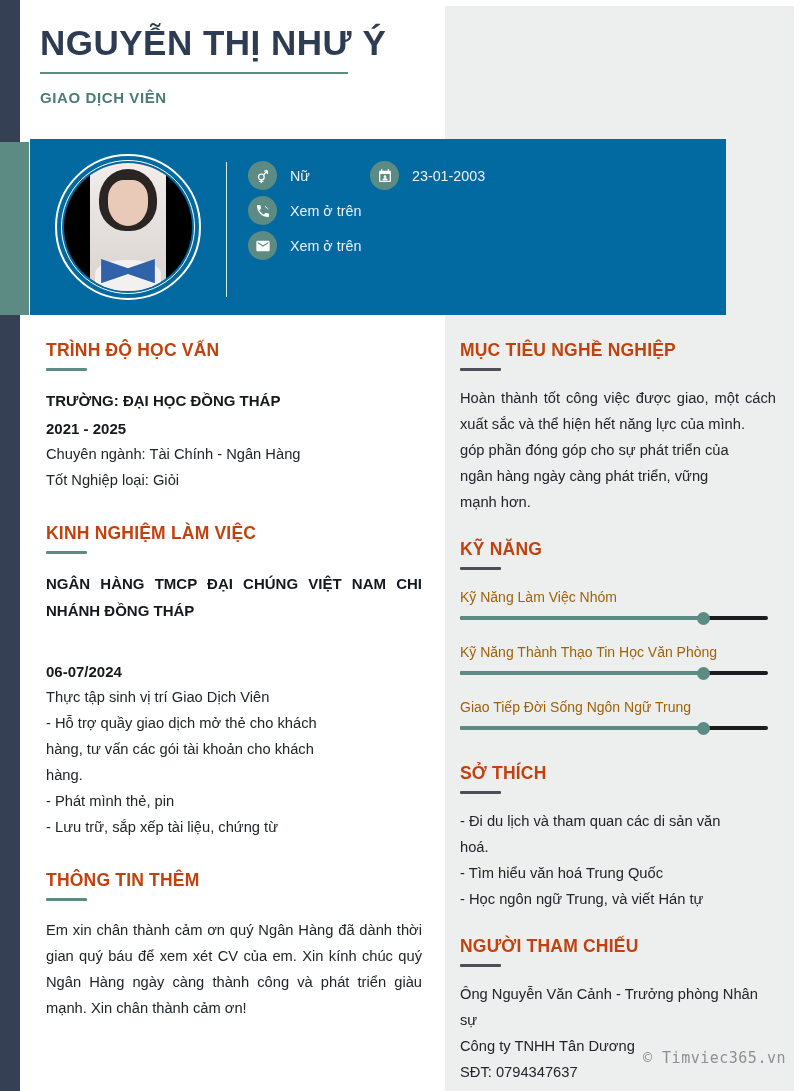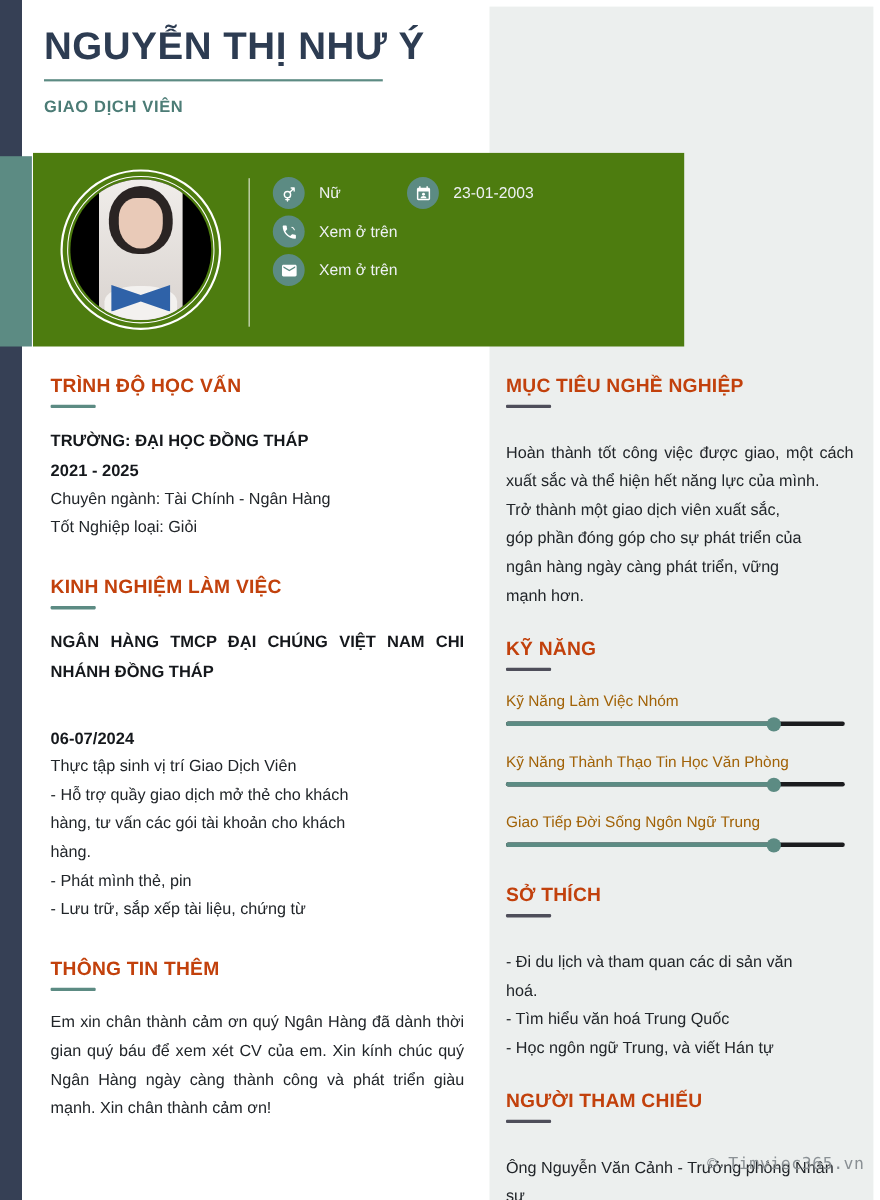--- a/index.html
+++ b/index.html
@@ -13,21 +13,21 @@
   
   .gray-panel{position:absolute;left:445px;top:6px;width:349px;height:1085px;background:#ecefee;}
 
   
   .tophead{position:absolute;left:40px;top:24px;width:400px;}
   .name{font-size:35px;font-weight:800;letter-spacing:.5px;color:#2d3c52;line-height:1.1;}
   .name-rule{width:308px;height:2px;background:#5c8b83;margin-top:9px;}
   .job-title{margin-top:15px;font-size:15px;font-weight:700;letter-spacing:.6px;color:#4c7c76;}
 
   
-  .band{position:absolute;left:30px;top:139px;width:592px;height:176px;background:#4d7c0f;}
+  .band{position:absolute;left:30px;top:139px;width:696px;height:176px;background:#0369a1;}
   .photo-wrap{position:absolute;left:25px;top:15px;width:146px;height:146px;border:2px solid #fff;
               border-radius:50%;box-sizing:border-box;display:flex;align-items:center;justify-content:center;}
   .photo-inner{width:134px;height:134px;border:1px solid #fff;border-radius:50%;box-sizing:border-box;
                display:flex;align-items:center;justify-content:center;}
   .photo{position:relative;width:128px;height:128px;border-radius:50%;overflow:hidden;background:#000;}
   .photo .strip{position:absolute;left:20%;right:20%;top:0;bottom:0;background:linear-gradient(#f0edea,#d9d3cf);}
   .photo .shirt{position:absolute;bottom:0;left:24%;width:52%;height:24%;background:#f3f1ef;border-radius:45% 45% 0 0;}
   .photo .hair{position:absolute;top:5%;left:27%;width:46%;height:48%;border-radius:50% 50% 46% 46%;background:#2a2423;}
   .photo .face{position:absolute;top:13%;left:34%;width:32%;height:36%;border-radius:46% 46% 58% 58%;background:#e9cab8;}
   .photo .bow{position:absolute;bottom:6%;left:29%;width:42%;height:19%;background:#2f62a8;
@@ -46,21 +46,21 @@
 
   .sec-h{font-size:17.5px;font-weight:800;letter-spacing:.2px;color:#c2410c;}
   .sec-rule{width:41px;height:3px;margin-top:7px;border-radius:1px;}
   .rule-teal{background:#5c8b83;}
   .rule-dark{background:#4e4e5a;}
 
   .b-line{font-size:15px;font-weight:700;color:#15181c;line-height:24px;margin-top:36px;}
   .t-line{font-size:14.7px;color:#212529;line-height:26px;}
   .just{text-align:justify;}
 
-  .mt4{margin-top:4px;}.mt14{margin-top:28px;}
+  .mt4{margin-top:4px;}.mt14{margin-top:14px;}
   .mt16{margin-top:16px;}.mt18{margin-top:18px;}.mt24{margin-top:24px;}
   .mt28{margin-top:28px;}.mt30{margin-top:30px;}
 
   
   .skill{margin-top:16px;}
   .skill-label{font-size:14px;color:#a16207;line-height:22px;}
   .bar{position:relative;width:308px;height:14px;margin-top:3px;}
   .bar-rest{position:absolute;left:0;right:0;top:5px;height:4px;background:#1b1c1e;border-radius:2px;}
   .bar-fill{position:absolute;left:0;top:5px;height:4px;background:#5c8b83;border-radius:2px;}
   .bar-dot{position:absolute;top:1px;width:13px;height:13px;border-radius:50%;background:#5c8b83;}
@@ -176,21 +176,20 @@
     </div>
 
   </div>
 
   <div class="col-right">
 
     <div>
       <div class="sec-h">MỤC TIÊU NGHỀ NGHIỆP</div>
       <div class="sec-rule rule-dark"></div>
       <div class="t-line just mt14">Hoàn thành tốt công việc được giao, một cách xuất sắc và thể hiện hết năng lực của mình.</div>
-      <div class="t-line">Trở thành một giao dịch viên xuất sắc,</div>
       <div class="t-line">góp phần đóng góp cho sự phát triển của</div>
       <div class="t-line">ngân hàng ngày càng phát triển, vững</div>
       <div class="t-line">mạnh hơn.</div>
     </div>
 
     <div class="mt24">
       <div class="sec-h">KỸ NĂNG</div>
       <div class="sec-rule rule-dark"></div>
 
       <div class="skill">

